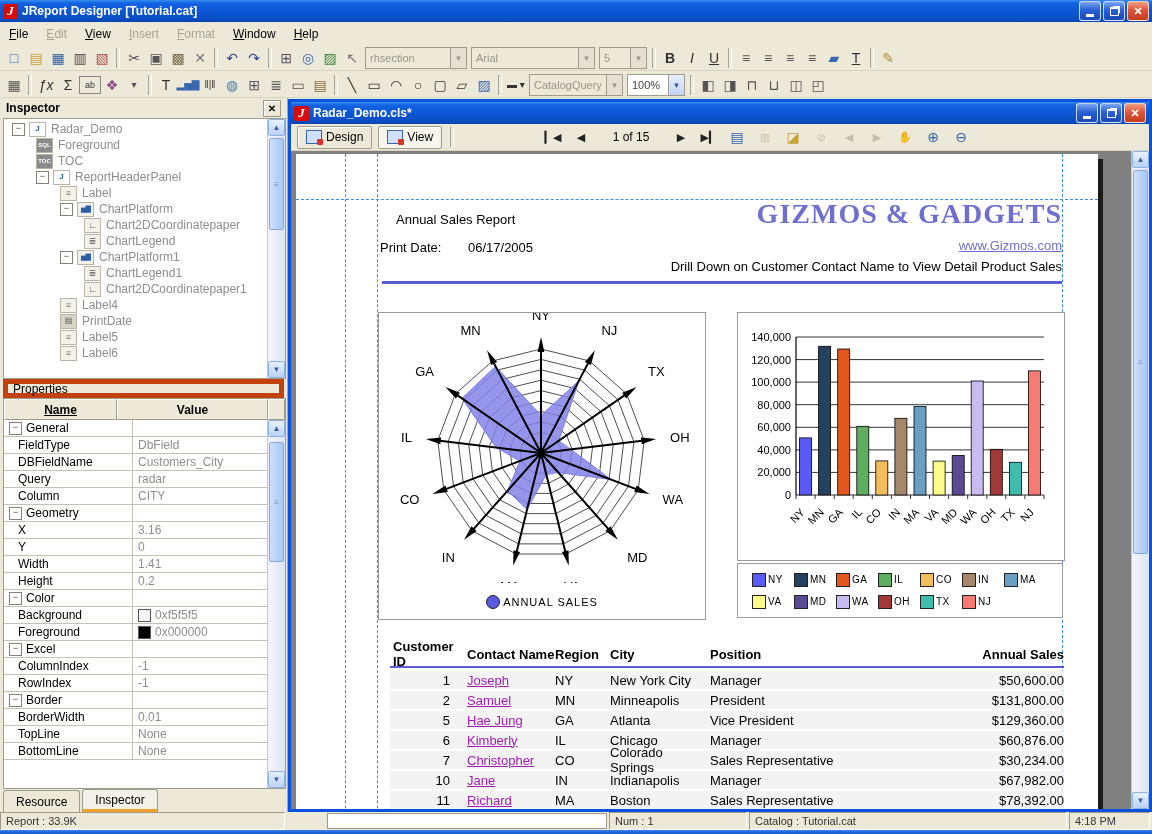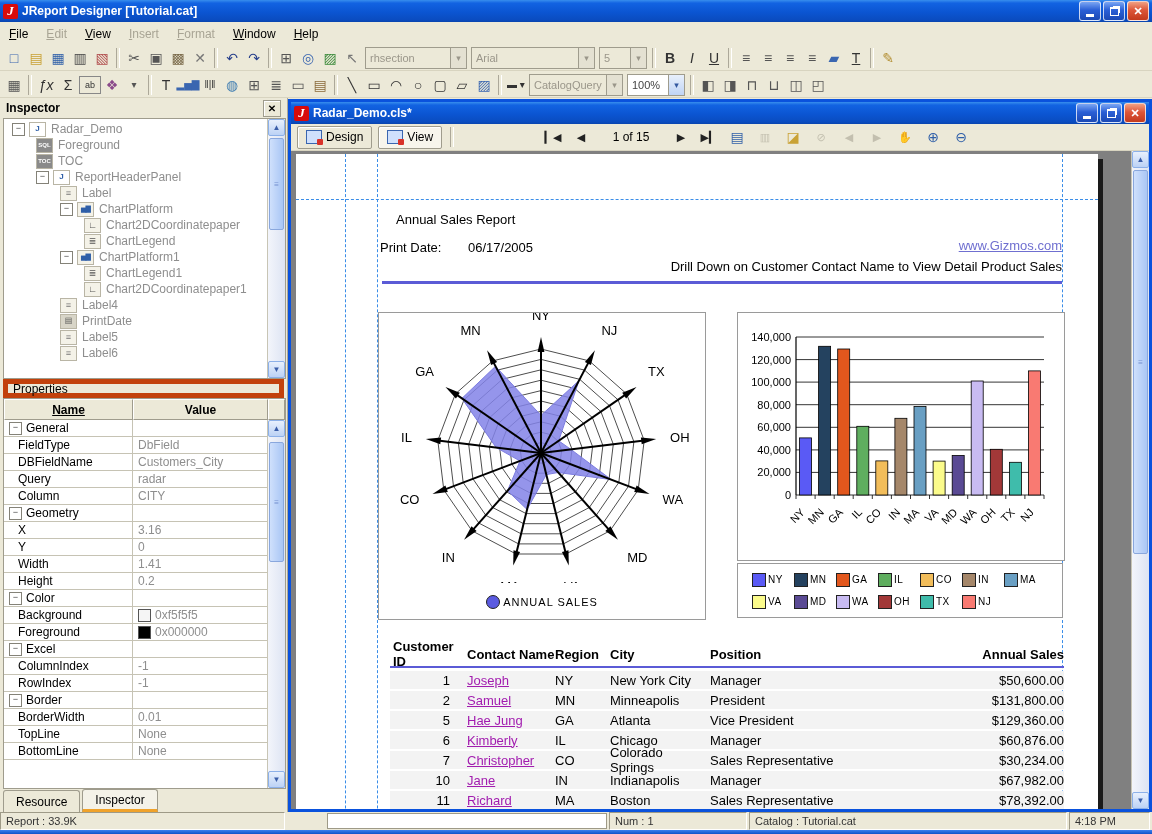--- a/index.html
+++ b/index.html
@@ -343,21 +343,21 @@
         <div class="sb-btn up">▲</div>
         <div class="sb-thumb" style="top:19px;height:92px;">≡</div>
         <div class="sb-btn down">▼</div>
       </div>
     </div>
     <div id="props-title">
       <span>Properties</span>
     </div>
     <div class="white-box" id="props-box">
       <div class="props-head">
-        <div class="hcell" style="width:129px;text-decoration:underline;">Name</div>
+        <div class="hcell" style="width:113px;text-decoration:underline;">Name</div>
         <div class="hcell" style="flex:1;">Value</div>
         <div class="hcell" style="width:17px;"></div>
       </div>
       <div id="props-body">
           <div class="prop-row">
             <div class="prop-name">
               <span class="expander">−</span>
               <span>General</span>
             </div>
             <div class="prop-val">
@@ -579,20 +579,21 @@
     <div id="doc-area">
       <div id="page">
         <div class="guide-v" style="left:49px;"></div>
         <div class="guide-v" style="left:81px;"></div>
         <div class="guide-v" style="left:766px;"></div>
         <div class="guide-h" style="top:45px;"></div>
 
         <div class="rpt-title">Annual Sales Report</div>
         <div class="rpt-pd-label">Print Date:</div>
         <div class="rpt-pd-value">06/17/2005</div>
+        <div class="rpt-company">GIZMOS &amp; GADGETS</div>
         <div class="rpt-site">www.Gizmos.com</div>
         <div class="rpt-drill">Drill Down on Customer Contact Name to View Detail Product Sales</div>
         <div class="rpt-rule"></div>
 
         <div class="chart-box" id="radar-box">
           <svg id="radar-svg" width="324" height="270">
               <polygon points="162.0,129.6 166.8,130.8 170.6,134.1 172.3,138.7 171.7,143.7 168.9,147.8 164.5,150.1 159.5,150.1 155.1,147.8 152.3,143.7 151.7,138.7 153.4,134.1 157.2,130.8" fill="none" stroke="#000" stroke-width="0.7"></polygon>
               <polygon points="162.0,119.2 171.7,121.6 179.1,128.2 182.6,137.5 181.4,147.4 175.8,155.6 167.0,160.2 157.0,160.2 148.2,155.6 142.6,147.4 141.4,137.5 144.9,128.2 152.3,121.6" fill="none" stroke="#000" stroke-width="0.7"></polygon>
               <polygon points="162.0,108.8 176.5,112.4 187.7,122.3 193.0,136.2 191.2,151.1 182.7,163.4 169.5,170.3 154.5,170.3 141.3,163.4 132.8,151.1 131.0,136.2 136.3,122.3 147.5,112.4" fill="none" stroke="#000" stroke-width="0.7"></polygon>
               <polygon points="162.0,98.4 181.3,103.2 196.2,116.4 203.3,135.0 200.9,154.8 189.6,171.1 172.0,180.4 152.0,180.4 134.4,171.1 123.1,154.8 120.7,135.0 127.8,116.4 142.7,103.2" fill="none" stroke="#000" stroke-width="0.7"></polygon>

